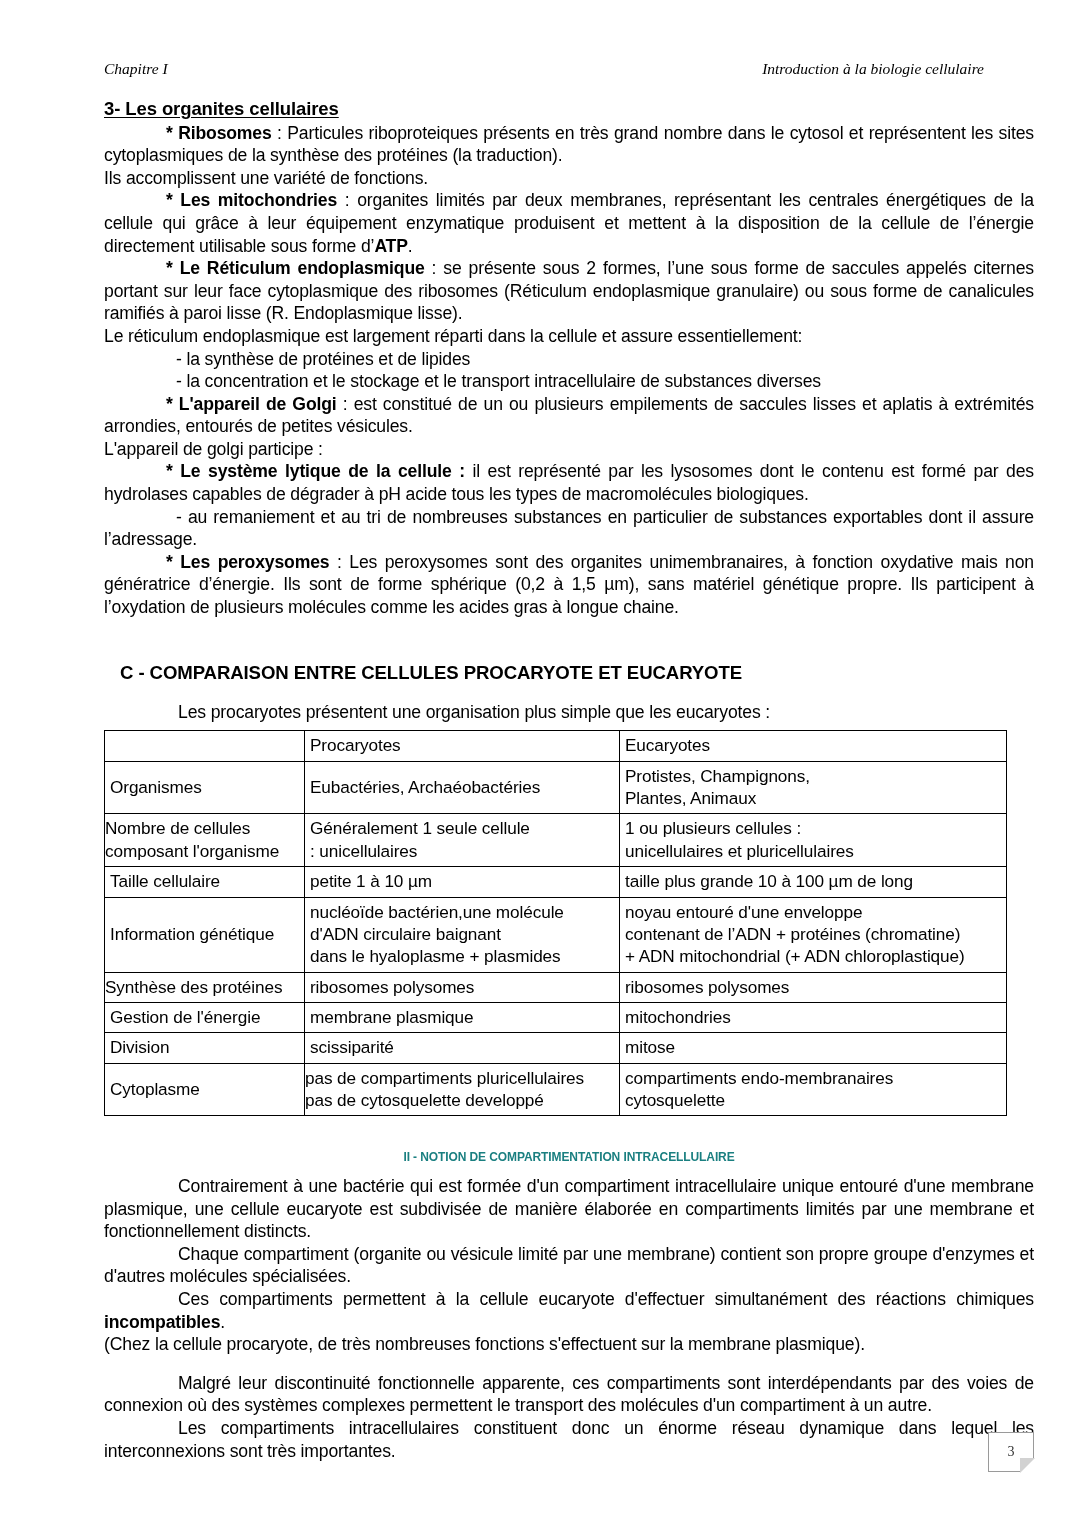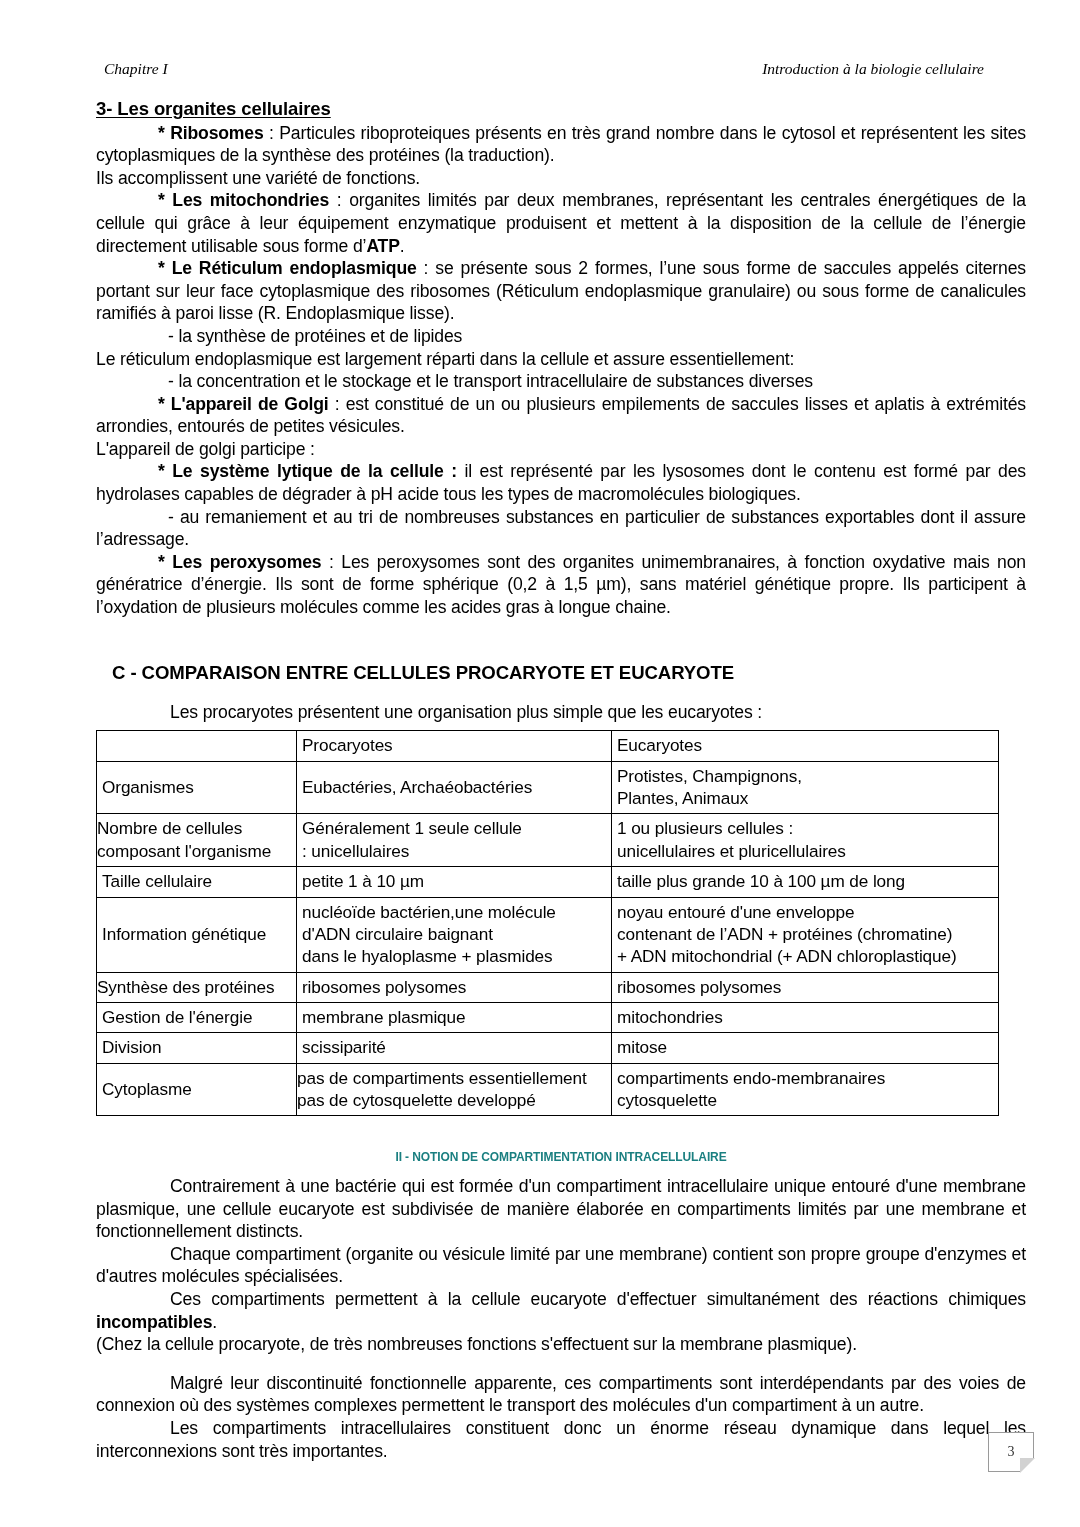--- a/index.html
+++ b/index.html
@@ -36,21 +36,21 @@
     align-items: baseline;
     font-family: "Liberation Serif", serif;
     font-style: italic;
     font-size: 15.5px;
     color: #000;
   }
 
   
   .content {
     position: absolute;
-    left: 96px;
+    left: 104px;
     top: 98px;
     width: 930px;
   }
 
   .h-sub {
     font-size: 18.5px;
     font-weight: bold;
     text-decoration: underline;
     text-underline-offset: 2px;
     letter-spacing: -0.1px;
@@ -166,23 +166,23 @@
     <div class="h-sub">3- Les organites cellulaires</div>
 
     <p class="para"><span class="ind"></span><b>* Ribosomes</b><span> : Particules riboproteiques présents en très grand nombre dans le cytosol et représentent les sites cytoplasmiques de la synthèse des protéines (la traduction).</span></p>
 
     <p class="para noj">Ils accomplissent une variété de fonctions.</p>
 
     <p class="para"><span class="ind"></span><b>* Les mitochondries</b><span> : organites limités par deux membranes, représentant les centrales énergétiques de la cellule qui grâce à leur équipement enzymatique produisent et mettent à la disposition de la cellule de l’énergie directement utilisable sous forme d’</span><b>ATP</b><span>.</span></p>
 
     <p class="para"><span class="ind"></span><b>* Le Réticulum endoplasmique</b><span> : se présente sous 2 formes, l’une sous forme de saccules appelés citernes portant sur leur face cytoplasmique des ribosomes (Réticulum endoplasmique granulaire) ou sous forme de canalicules ramifiés à paroi lisse (R. Endoplasmique lisse).</span></p>
 
+    <p class="para noj">Le réticulum endoplasmique est largement réparti dans la cellule et assure essentiellement:</p>
+
     <p class="para noj"><span class="ind-dash"></span><span>- la synthèse de protéines et de lipides</span></p>
-
-    <p class="para noj">Le réticulum endoplasmique est largement réparti dans la cellule et assure essentiellement:</p>
 
     <p class="para noj"><span class="ind-dash"></span><span>- la concentration et le stockage et le transport intracellulaire de substances diverses</span></p>
 
     <p class="para"><span class="ind"></span><b>* L'appareil de Golgi</b><span> : est constitué de un ou plusieurs empilements de saccules lisses et aplatis à extrémités arrondies, entourés de petites vésicules.</span></p>
 
     <p class="para noj">L'appareil de golgi participe :</p>
 
     <p class="para"><span class="ind"></span><b>* Le système lytique de la cellule :</b><span> il est représenté par les lysosomes dont le contenu est formé par des hydrolases capables de dégrader à pH acide tous les types de macromolécules biologiques.</span></p>
 
     <p class="para"><span class="ind-dash"></span><span>- au remaniement et au tri de nombreuses substances en particulier de substances exportables dont il assure l’adressage.</span></p>
@@ -279,21 +279,21 @@
               <span class="cellline">scissiparité</span>
             </td>
           <td class="c3">
               <span class="cellline">mitose</span>
             </td>
         </tr>
 
         <tr>
           <td class="c1">Cytoplasme</td>
           <td class="c2 tight">
-              <span class="cellline">pas de compartiments essentiellement</span>
+              <span class="cellline">pas de compartiments pluricellulaires</span>
               <span class="cellline">pas de cytosquelette developpé</span>
             </td>
           <td class="c3">
               <span class="cellline">compartiments endo-membranaires</span>
               <span class="cellline">cytosquelette</span>
             </td>
         </tr>
       </tbody>
     </table>
 

